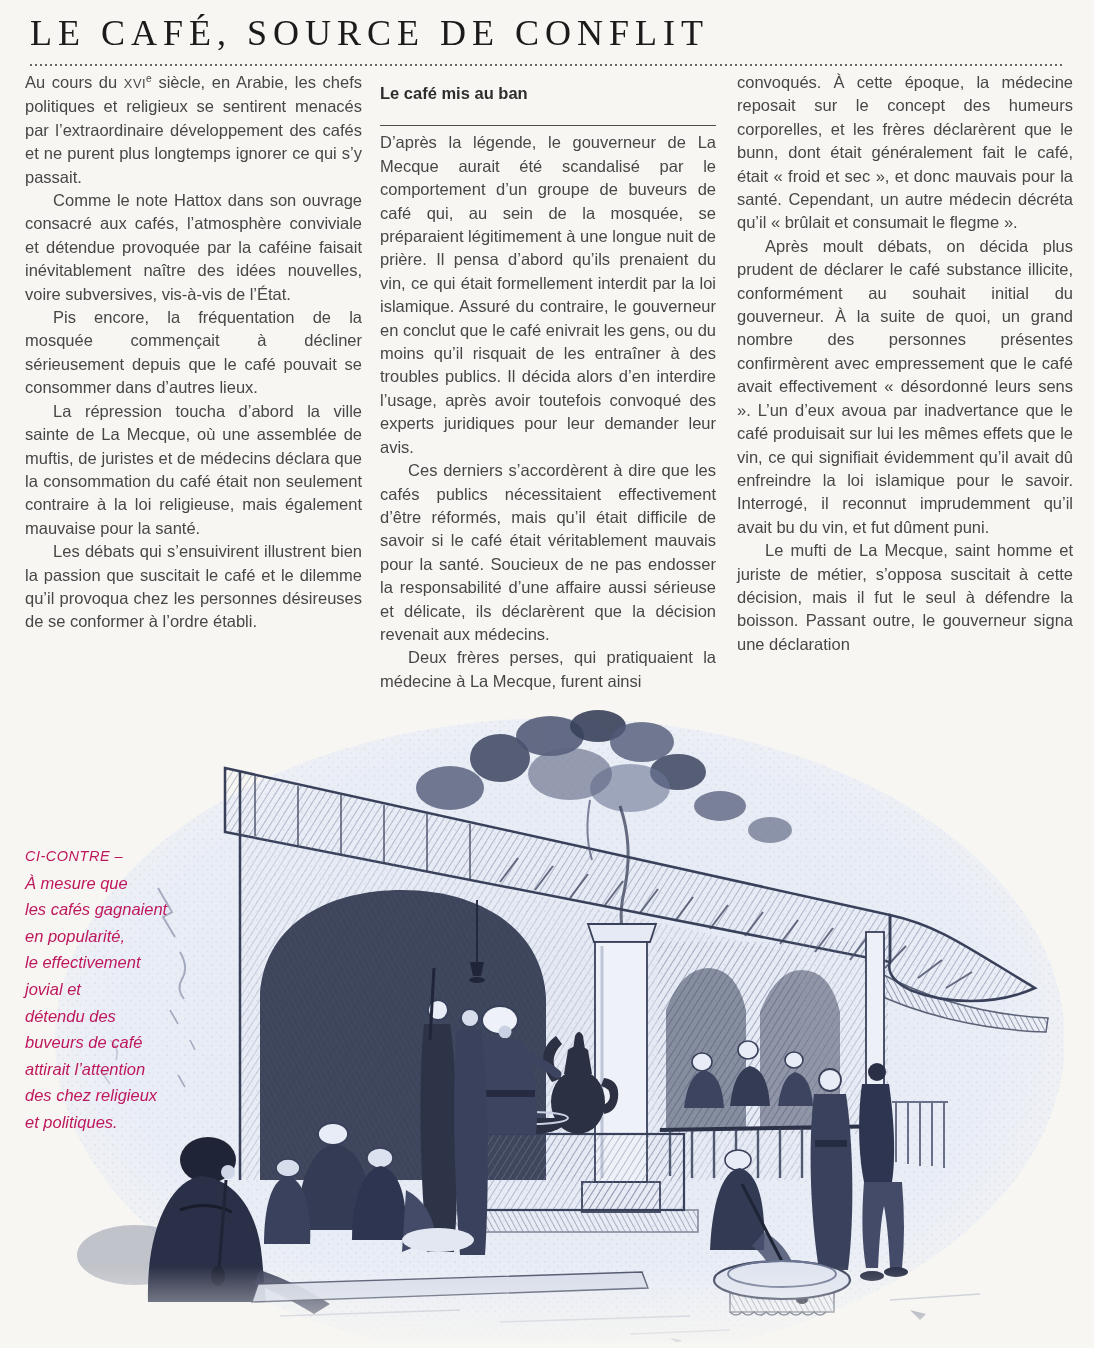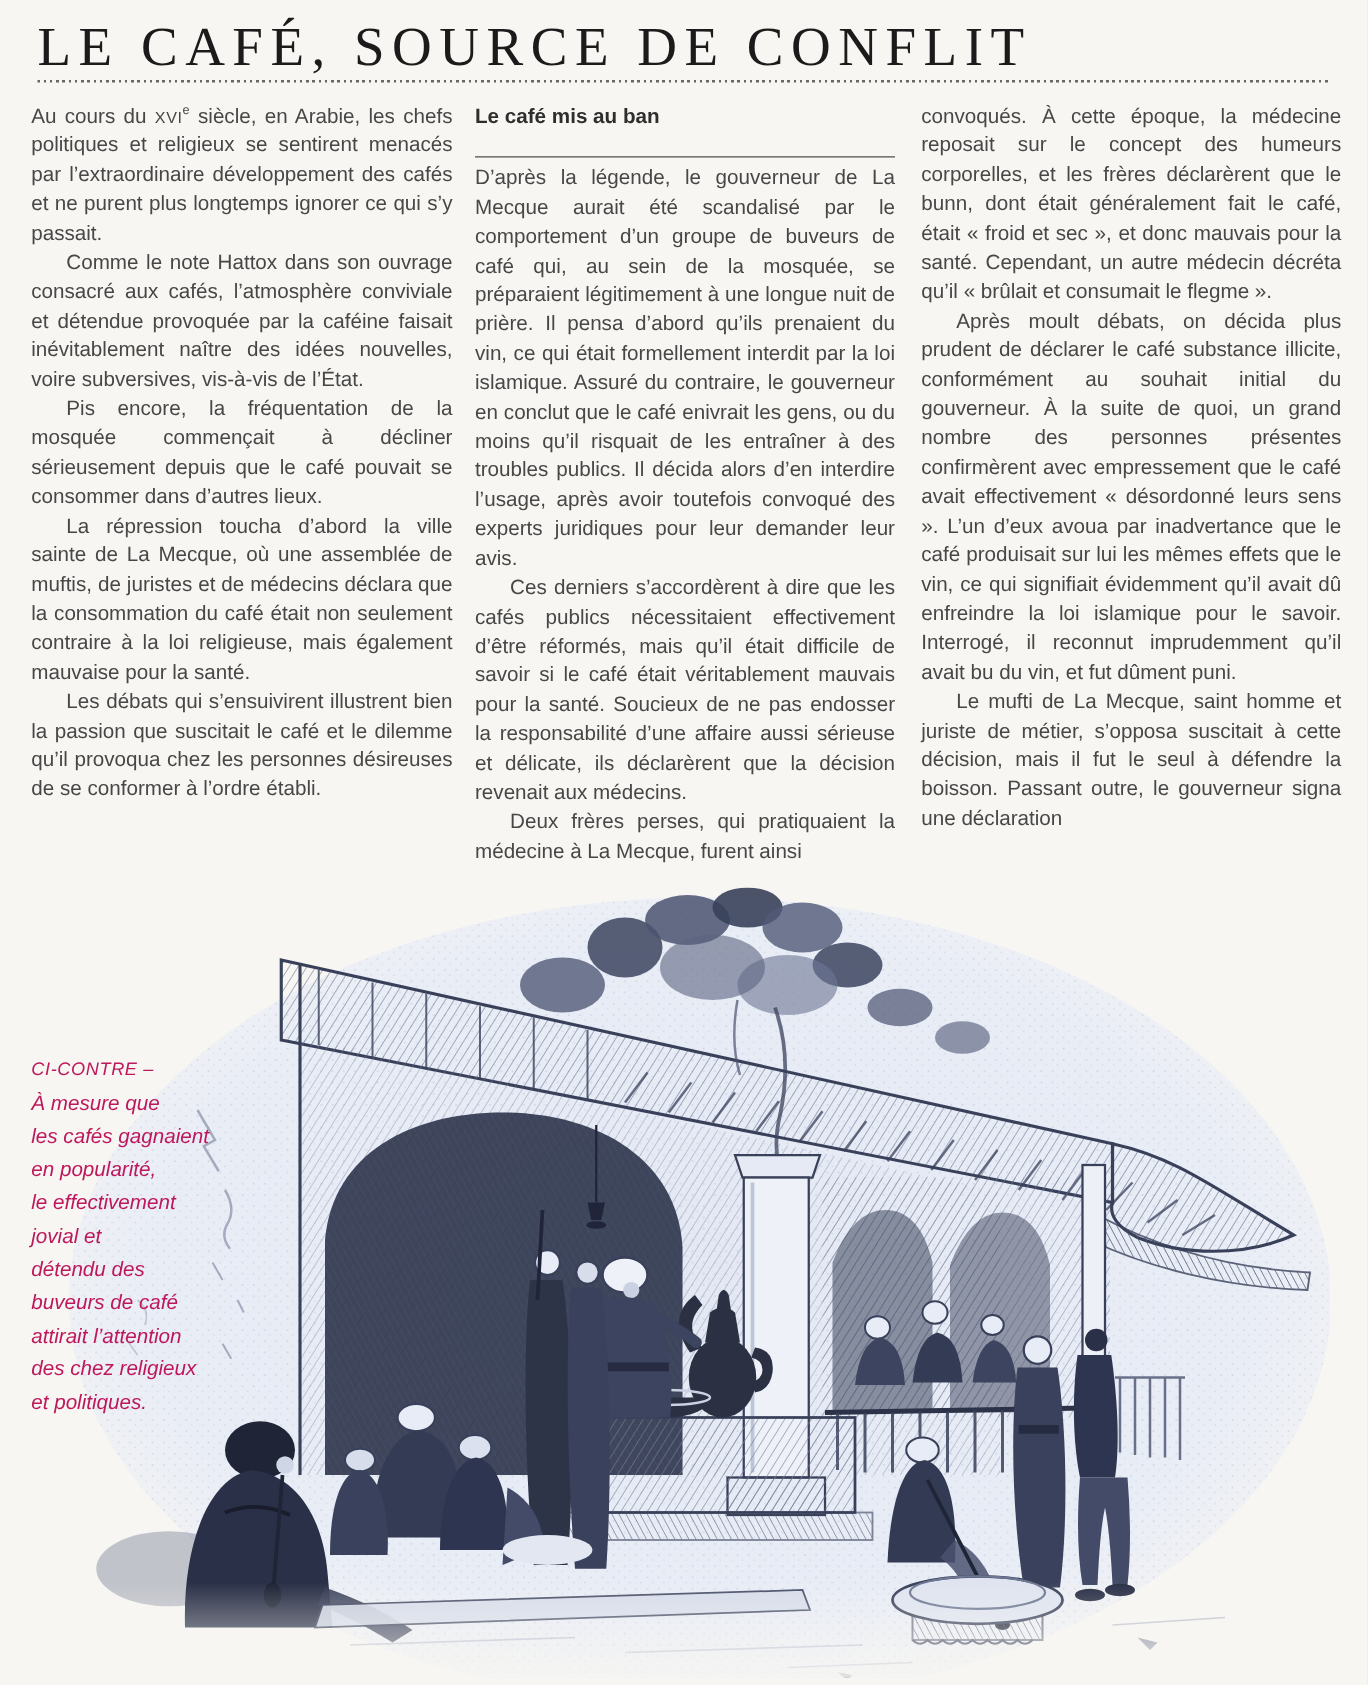--- a/index.html
+++ b/index.html
@@ -7,33 +7,33 @@
     position:relative;
     width:1094px;height:1348px;
     background:#f7f6f2;
     overflow:hidden;
     font-family:"Liberation Sans", sans-serif;
   }
   
   .title{
     position:absolute;left:30px;top:12px;
     font-family:"Liberation Serif", serif;
-    font-size:44px;font-weight:400;
+    font-size:36px;font-weight:400;
     letter-spacing:6px;
     color:#1b1b1b;
     white-space:nowrap;
   }
   .dotted-rule{
     position:absolute;left:30px;top:64px;width:1034px;height:2px;
     background-image:repeating-linear-gradient(90deg,#4d4d4d 0 2px,transparent 2px 5px);
     opacity:.85;
   }
   
   .col{
-    position:absolute;top:82px;width:337px;
+    position:absolute;top:71px;width:337px;
     font-size:16.5px;line-height:23.4px;
     color:#474747;
     text-align:justify;
     hyphens:auto;-webkit-hyphens:auto;
   }
   .col-1{left:25px;}
   .col-2{left:380px;top:82px;width:336px;}
   .col-3{left:737px;width:336px;}
   .col p{margin:0;}
   .col p.indent{text-indent:1.7em;}

